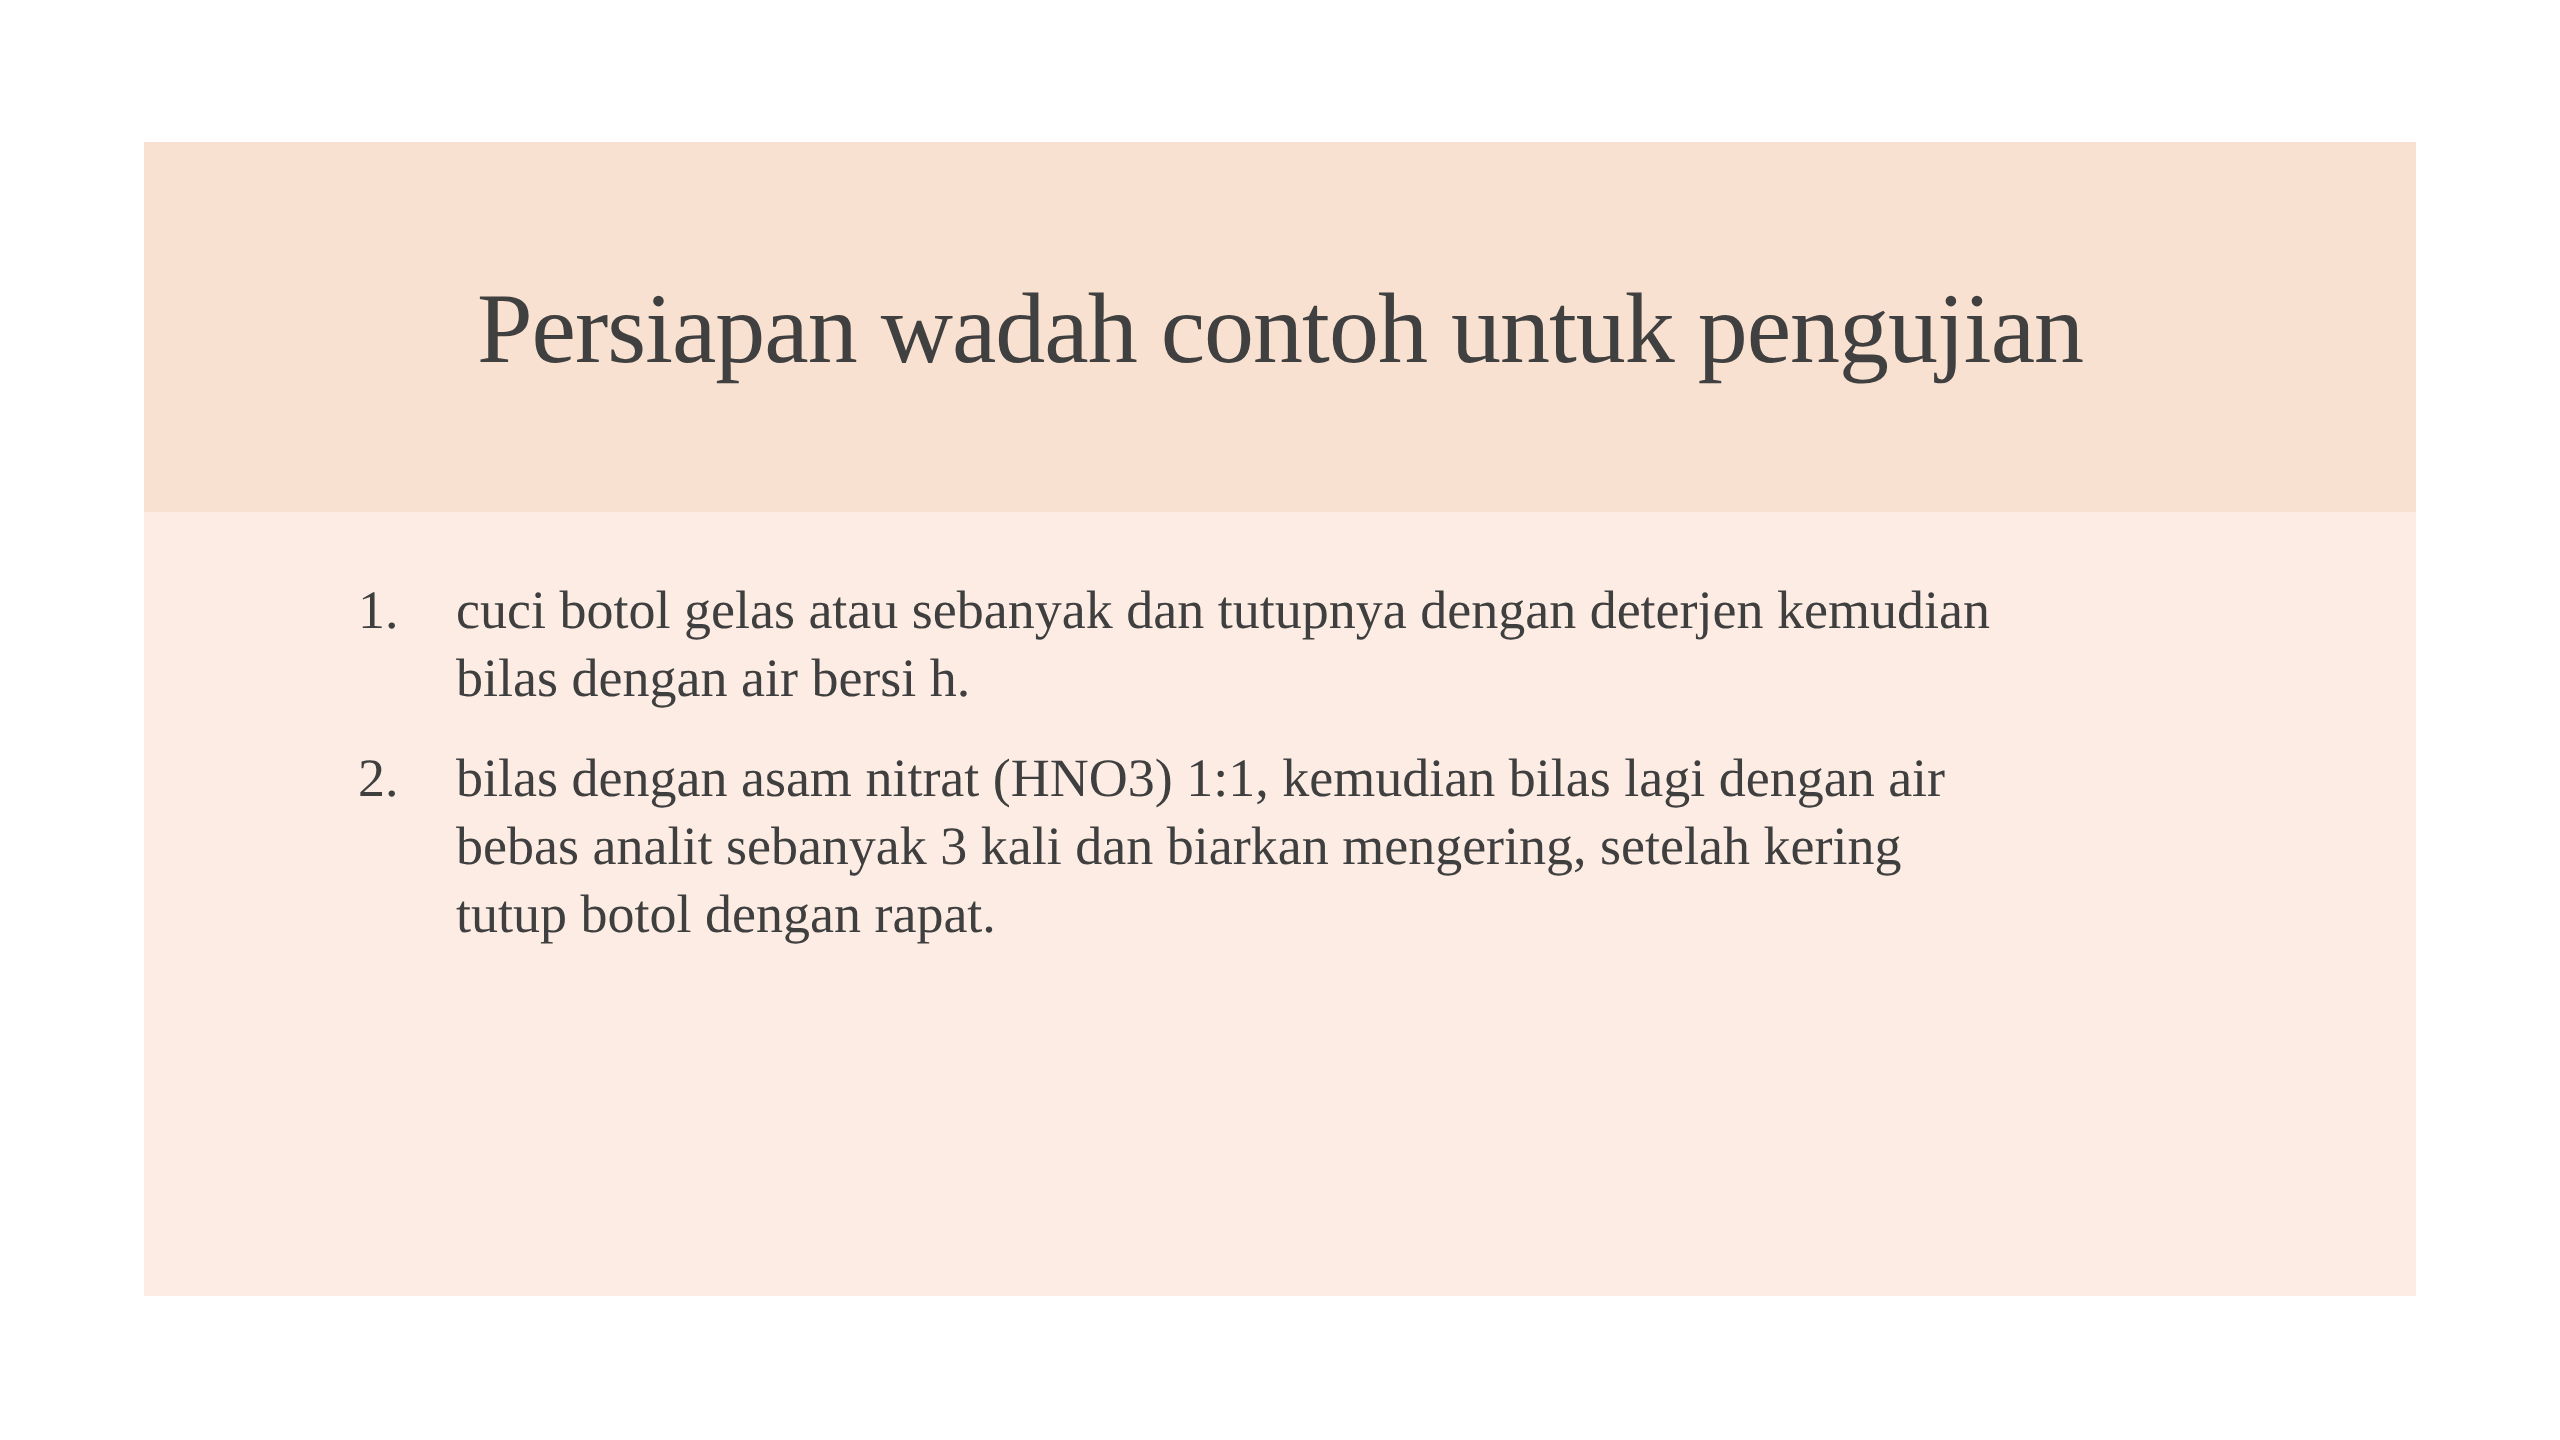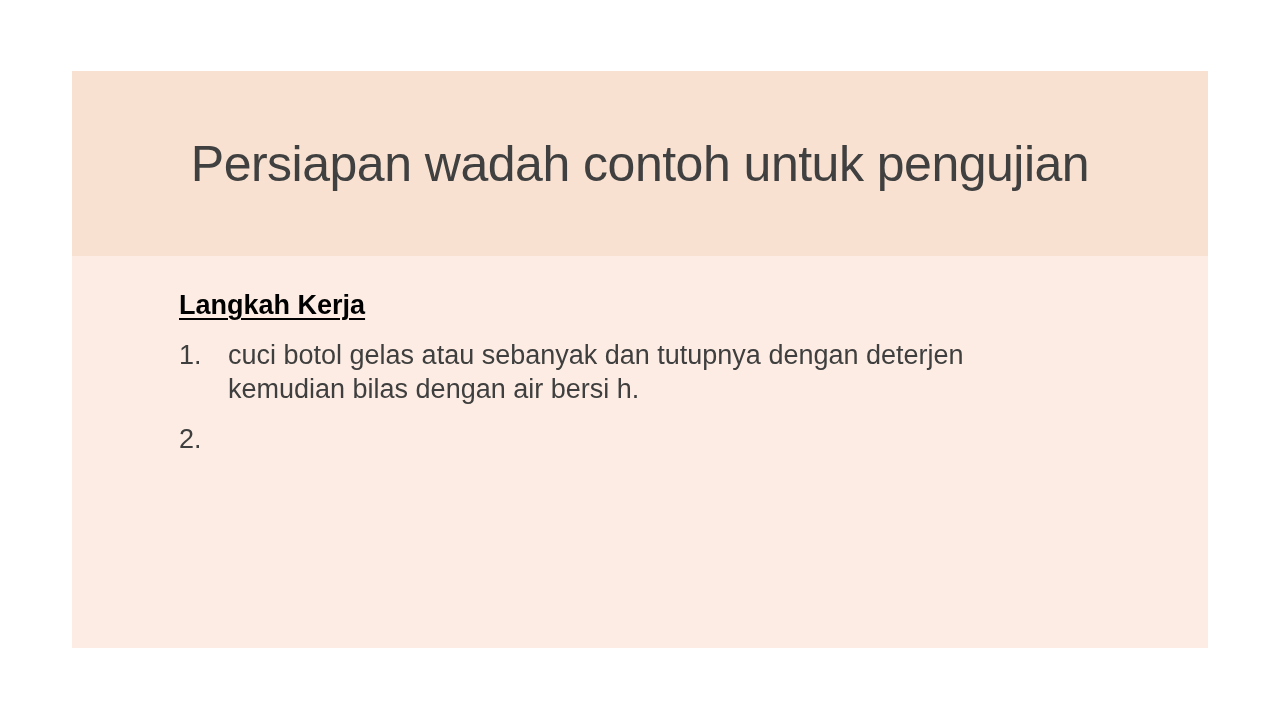--- a/index.html
+++ b/index.html
@@ -15,20 +15,21 @@
     width: 1280px;
     height: 720px;
     font-family: "Liberation Sans", sans-serif;
   }
   .page {
     position: relative;
     width: 1280px;
     height: 720px;
     background: var(--page-bg);
     overflow: hidden;
+    font-family: Liberation Serif, serif;
   }
   .slide {
     position: absolute;
     left: 72px;
     top: 71px;
     width: 1136px;
     height: 577px;
   }
   .slide-header {
     height: 185px;
@@ -84,30 +85,30 @@
 <body>
 
 <div class="page">
   <div class="slide">
 
     <div class="slide-header">
       <div class="title-line">Persiapan wadah contoh untuk pengujian</div>
     </div>
 
     <div class="slide-body">
-      <div class="heading">Langkah Kerja</div>
 
       <div class="steps">
 
         <div class="step">
           <span class="step-num">1.</span>
           <span class="step-text">cuci botol gelas atau sebanyak dan tutupnya dengan deterjen kemudian bilas dengan air bersi h.</span>
         </div>
 
         <div class="step">
           <span class="step-num">2.</span>
+          <span class="step-text">bilas dengan asam nitrat (HNO3) 1:1, kemudian bilas lagi dengan air bebas analit sebanyak 3 kali dan biarkan mengering, setelah kering tutup botol dengan rapat.</span>
         </div>
 
       </div>
     </div>
 
   </div>
 </div>
 
 </body></html>

